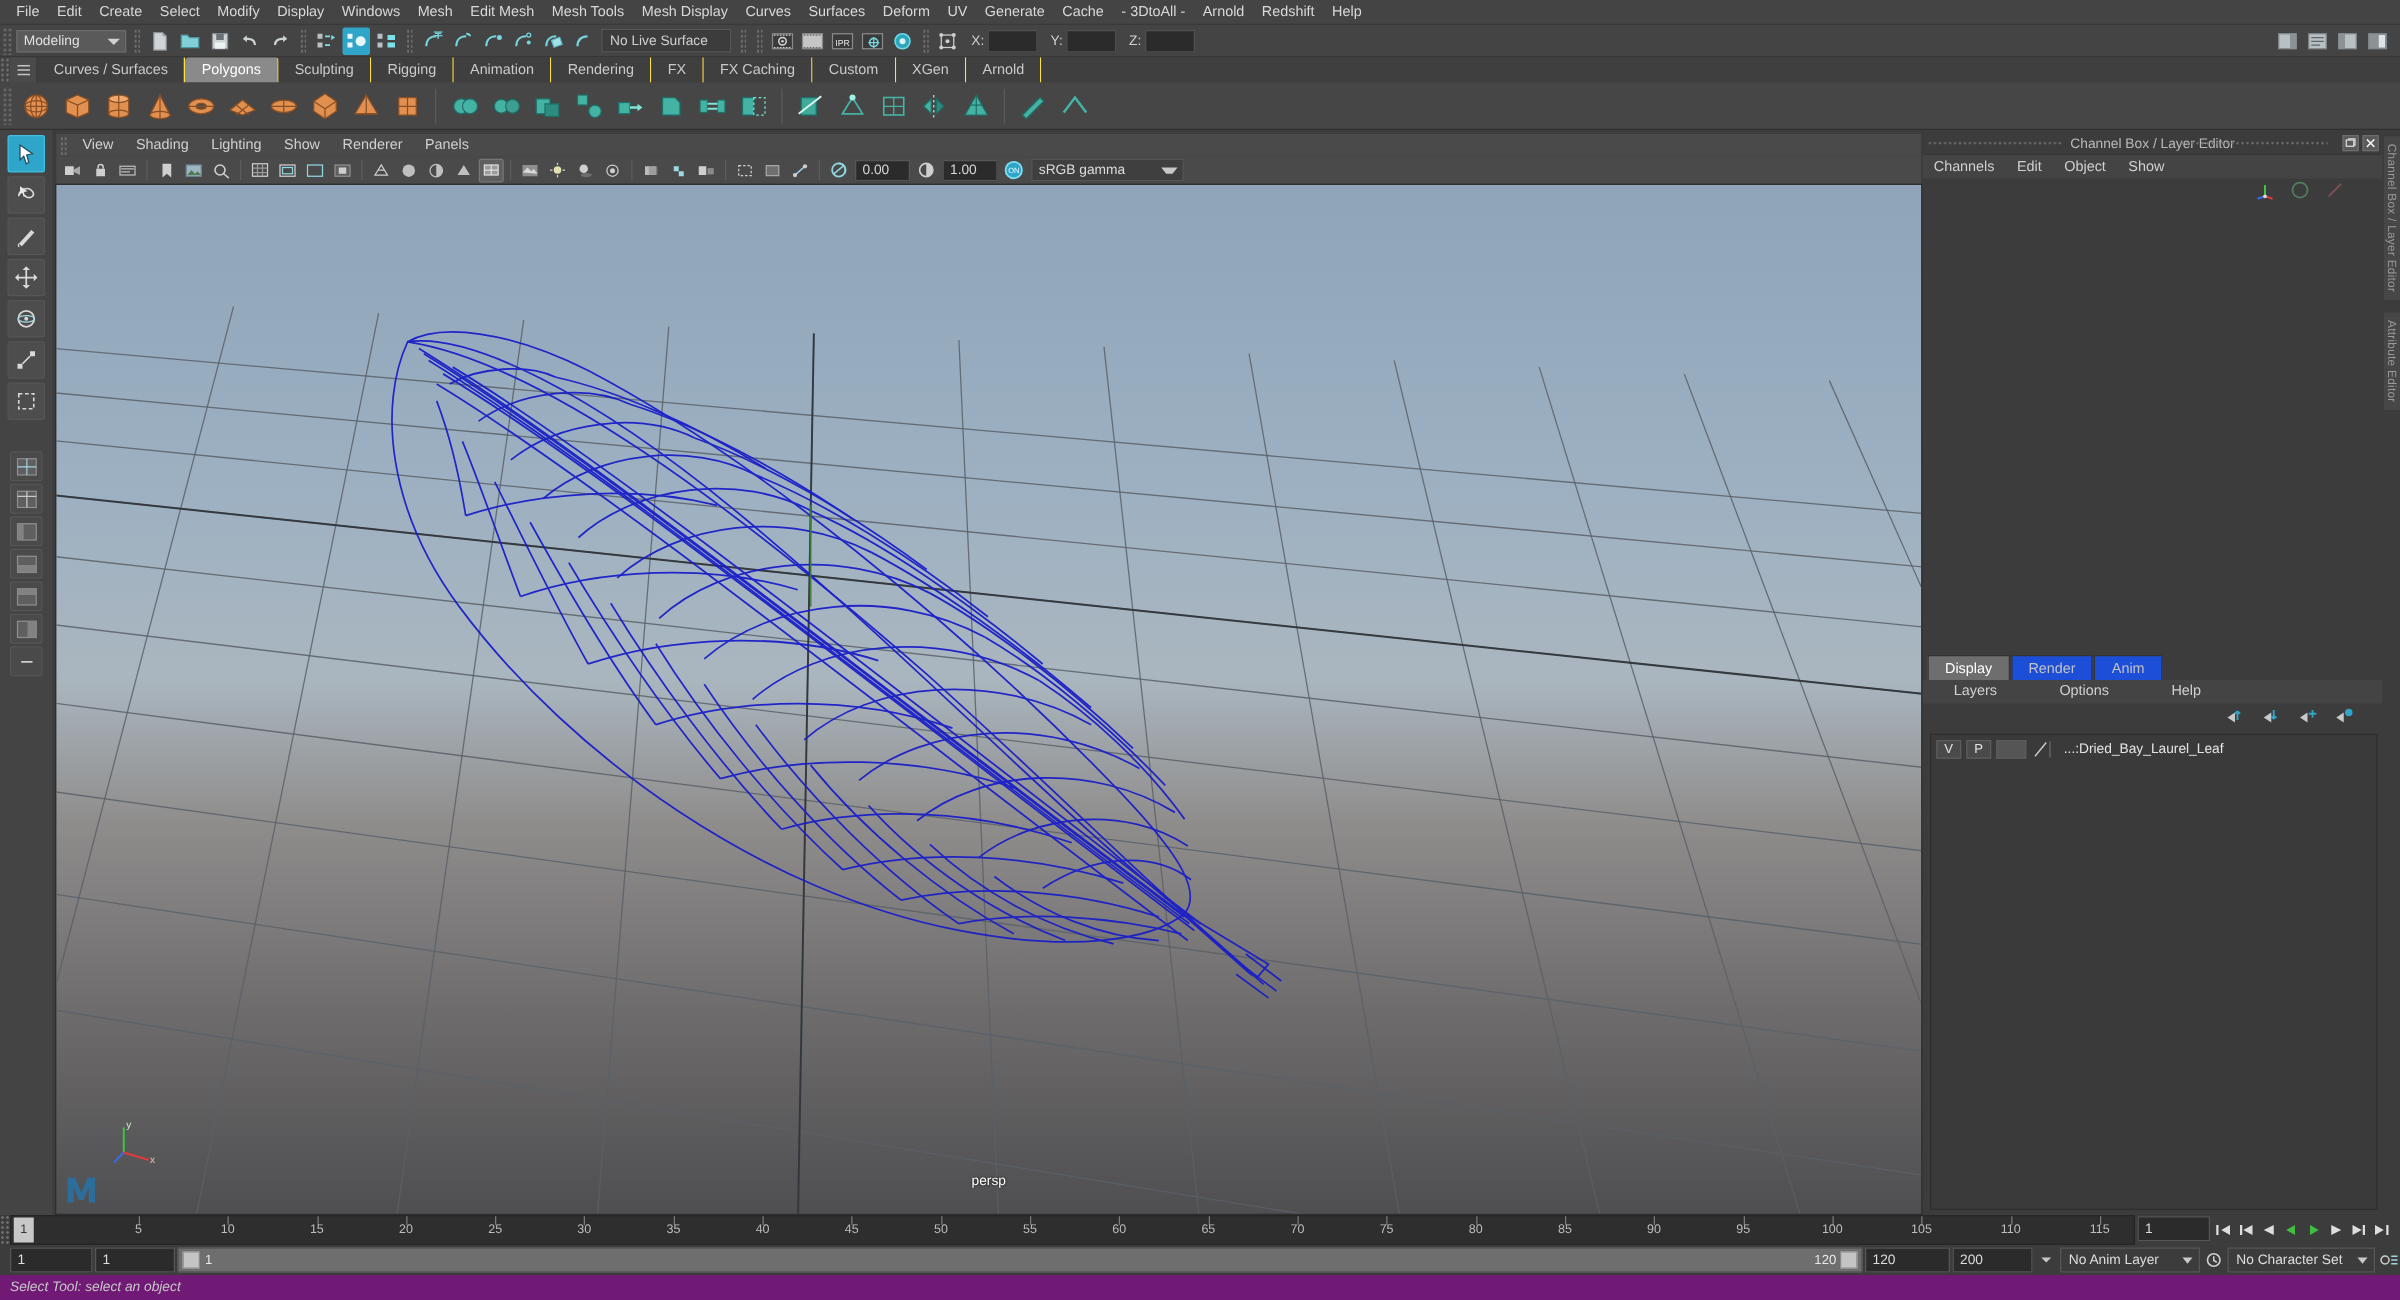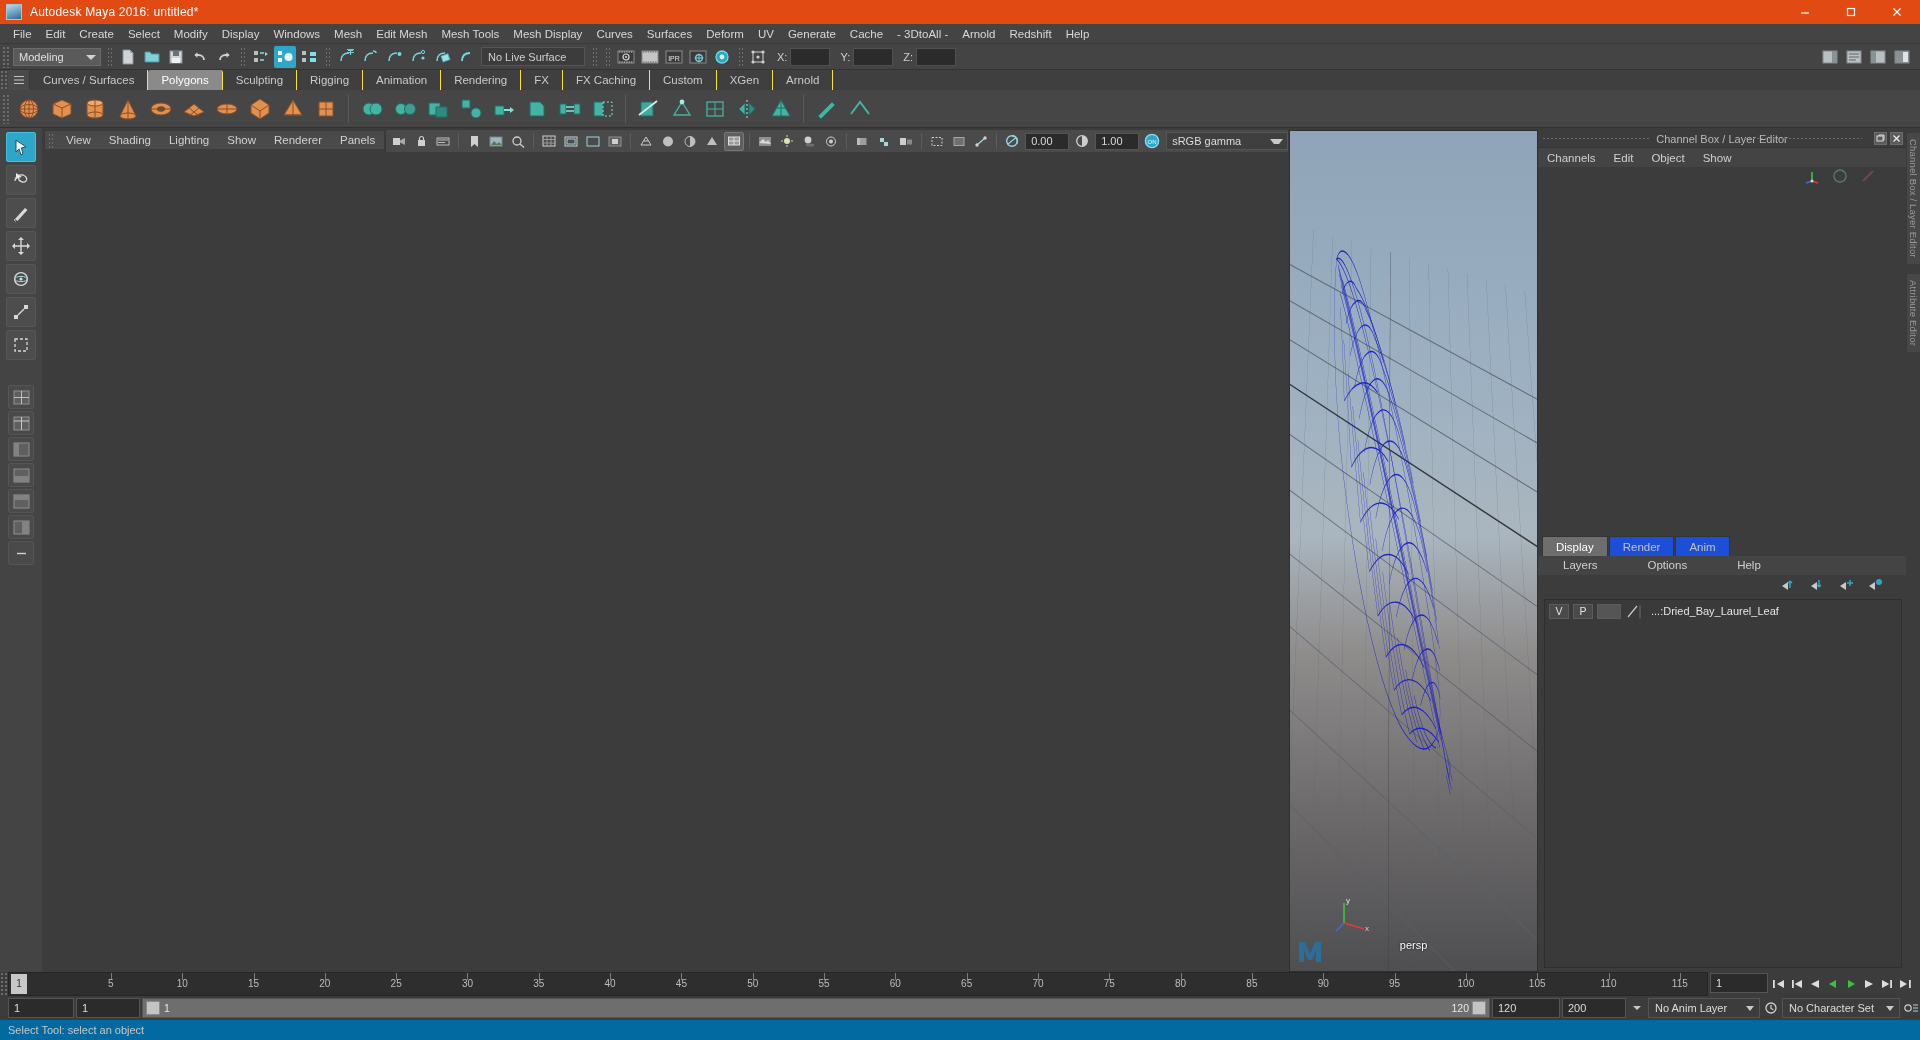--- a/index.html
+++ b/index.html
@@ -86,21 +86,21 @@
 
   .toolbox { width: 42px; background: #444444; display: flex; flex-direction: column;
     align-items: center; padding-top: 4px; flex: 0 0 42px; }
   .tool { width: 30px; height: 30px; margin-bottom: 3px; display: flex; align-items: center;
     justify-content: center; border-radius: 2px; background: #4d4d4d; border: 1px solid #565656; }
   .tool.sel { background: #2fa6c9; border-color: #3fc0e0; }
   .toolgap { height: 22px; }
   .tool-sm { width: 26px; height: 24px; margin-bottom: 2px; background: #4a4a4a; border: 1px solid #555;
     display: flex; align-items: center; justify-content: center; border-radius: 2px; }
 
-  .viewwrap { flex: 1 1 auto; display: flex; flex-direction: row; min-width: 0; padding: 2px 0 0 2px; }
+  .viewwrap { flex: 1 1 auto; display: flex; flex-direction: column; min-width: 0; padding: 2px 0 0 2px; }
   .panelmenu { height: 19px; background: #4a4a4a; display: flex; align-items: center; flex: 0 0 19px;
     border: 1px solid #3a3a3a; border-bottom: none; }
   .panelmenu .pm { font-size: 11.5px; color: #d0d0d0; padding: 0 9px; line-height: 19px; }
   .panelmenu .pm-grip { width: 6px; height: 15px; margin: 0 3px;
     background-image: radial-gradient(circle,#6d6d6d .9px,transparent 1.1px); background-size: 3px 4px; flex: 0 0 6px; }
 
   .viewtools { height: 22px; background: #4a4a4a; display: flex; align-items: center; flex: 0 0 22px;
     border: 1px solid #3a3a3a; border-top: none; border-bottom: none; padding-left: 2px; }
   .vticon { width: 20px; height: 19px; margin: 0 1px; display: flex; align-items: center; justify-content: center;
     flex: 0 0 20px; border-radius: 2px; }
@@ -193,50 +193,28 @@
     display: flex; align-items: center; padding-left: 6px; position: relative; }
   .anim-select .ar { position: absolute; right: 5px; top: 7px; border-left: 4px solid transparent;
     border-right: 4px solid transparent; border-top: 5px solid #c8c8c8; }
 
   .cmdrow { height: 24px; display: flex; align-items: center; gap: 4px; padding-left: 8px; }
   .cmd-label { font-size: 11px; color: #d2d2d2; width: 36px; flex: 0 0 36px; }
   .cmd-input { flex: 1 1 auto; height: 20px; background: #2b2b2b; border: 1px solid #4c4c4c; }
   .cmd-right { width: 370px; height: 20px; background: #2b2b2b; border: 1px solid #4c4c4c; flex: 0 0 370px; }
   .cmd-btn { width: 22px; height: 20px; display: flex; align-items: center; justify-content: center; }
 
-  .statusbar { height: 20px; display: flex; align-items: center; padding-left: 8px; background: #0369a1; }
+  .statusbar { height: 20px; display: flex; align-items: center; padding-left: 8px; background: #701a75; font-style: italic; }
   .statusbar .st { font-size: 11px; color: #c6c6c6; }
 </style>
 </head>
 <body>
 
 <div class="app">
 
-  <div class="titlebar">
-    <div class="tb-icon"></div>
-    <div class="tb-title">Autodesk Maya 2016: untitled*</div>
-    <div class="winbtns">
-      <div class="winbtn">
-        <svg width="12" height="12" viewBox="0 0 12 12">
-            <line x1="2" y1="7" x2="10" y2="7" stroke="#fff" stroke-width="1.2"></line>
-          </svg>
-      </div>
-      <div class="winbtn">
-        <svg width="12" height="12" viewBox="0 0 12 12">
-            <rect x="2.5" y="2.5" width="7" height="7" fill="none" stroke="#fff" stroke-width="1.2"></rect>
-          </svg>
-      </div>
-      <div class="winbtn close">
-        <svg width="12" height="12" viewBox="0 0 12 12">
-            <line x1="2.5" y1="2.5" x2="9.5" y2="9.5" stroke="#fff" stroke-width="1.3"></line>
-            <line x1="9.5" y1="2.5" x2="2.5" y2="9.5" stroke="#fff" stroke-width="1.3"></line>
-          </svg>
-      </div>
-    </div>
-  </div>
 
   <div class="menubar">
     <div class="mi">File</div>
     <div class="mi">Edit</div>
     <div class="mi">Create</div>
     <div class="mi">Select</div>
     <div class="mi">Modify</div>
     <div class="mi">Display</div>
     <div class="mi">Windows</div>
     <div class="mi">Mesh</div>

